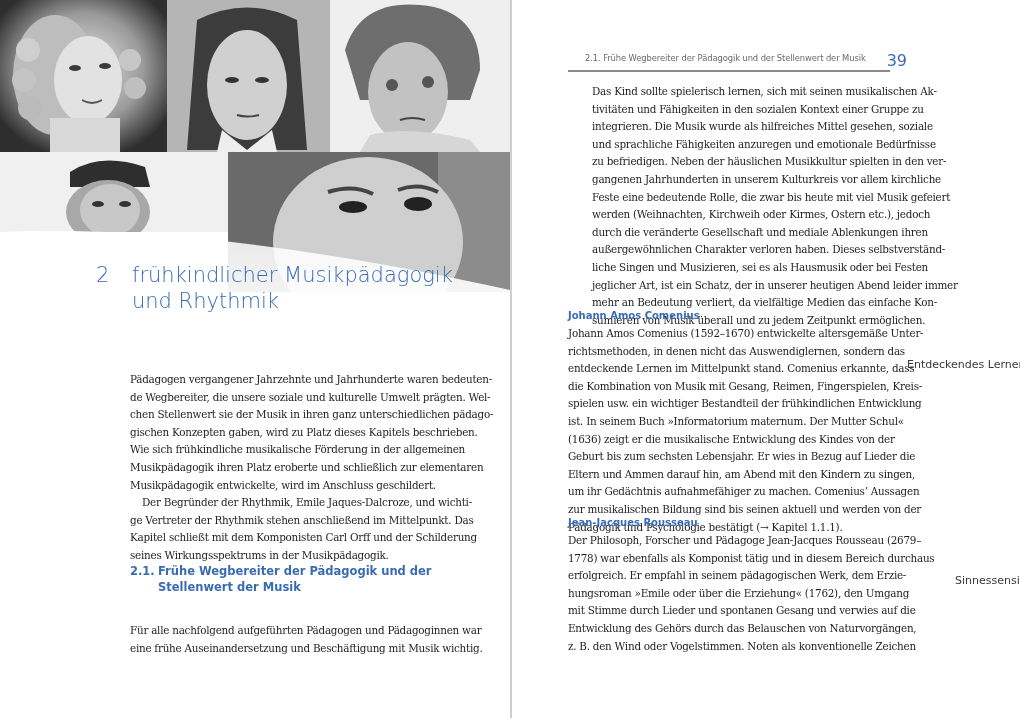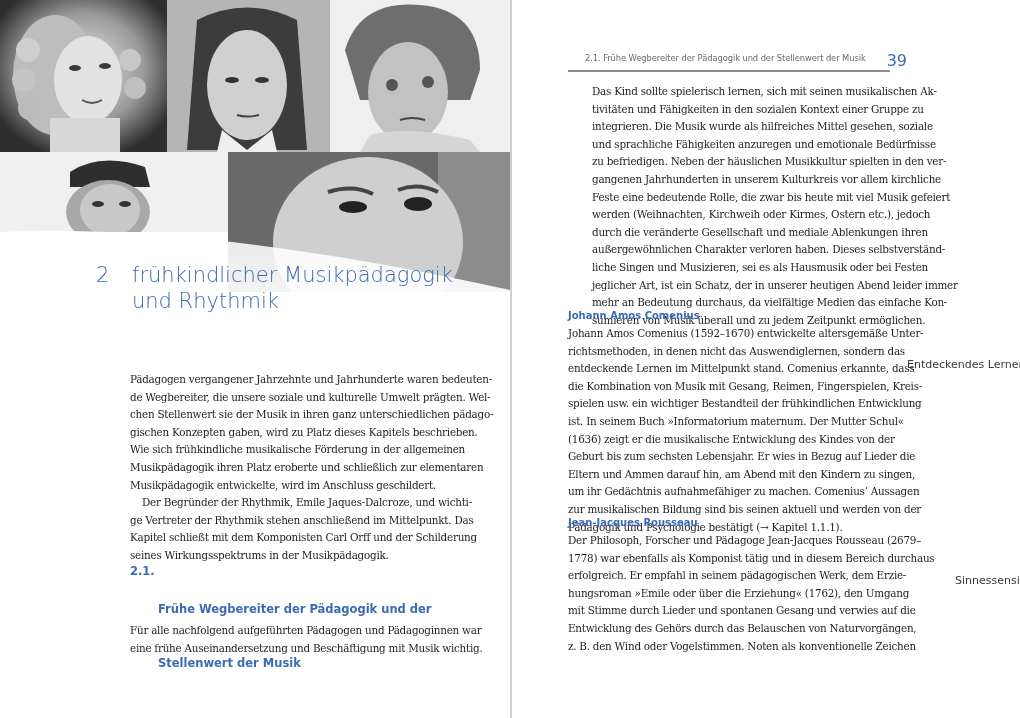--- a/index.html
+++ b/index.html
@@ -43,21 +43,21 @@
 
     .intro { position: absolute; left: 130px; top: 371px; width: 320px; }
 
     .section-heading {
       position: absolute; left: 130px; top: 563px; width: 320px;
       font-family: "DejaVu Sans", sans-serif; font-weight: bold; color: #3a6bb3;
       font-size: 11.5px; line-height: 16px;
     }
     .section-heading .num { position: absolute; left: 0; top: 0; }
     .section-heading .txt { position: absolute; left: 28px; top: 0; }
-    .section-heading .txt span { display: block; white-space: nowrap; margin-top: 38px; }
+    .section-heading .txt span { display: block; white-space: nowrap; }
 
     .after-section { position: absolute; left: 130px; top: 622px; width: 320px; }
 
     
     .running-head {
       position: absolute; left: 568px; top: 51px; width: 322px; height: 14px;
       font-family: "DejaVu Sans", sans-serif; font-size: 8.4px; color: #6a6a6a; margin-left: 17px;
     }
     .running-title { position: absolute; left: 0; top: 2px; white-space: nowrap; letter-spacing: -0.1px; }
     .page-number { position: absolute; right: 0; top: 0; font-weight: normal; color: #3a6bb3; font-size: 16px; }
@@ -219,21 +219,21 @@
   <span class="ln">integrieren. Die Musik wurde als hilfreiches Mittel gesehen, soziale</span>
   <span class="ln">und sprachliche Fähigkeiten anzuregen und emotionale Bedürfnisse</span>
   <span class="ln">zu befriedigen. Neben der häuslichen Musikkultur spielten in den ver-</span>
   <span class="ln">gangenen Jahrhunderten in unserem Kulturkreis vor allem kirchliche</span>
   <span class="ln">Feste eine bedeutende Rolle, die zwar bis heute mit viel Musik gefeiert</span>
   <span class="ln">werden (Weihnachten, Kirchweih oder Kirmes, Ostern etc.), jedoch</span>
   <span class="ln">durch die veränderte Gesellschaft und mediale Ablenkungen ihren</span>
   <span class="ln">außergewöhnlichen Charakter verloren haben. Dieses selbstverständ-</span>
   <span class="ln">liche Singen und Musizieren, sei es als Hausmusik oder bei Festen</span>
   <span class="ln">jeglicher Art, ist ein Schatz, der in unserer heutigen Abend leider immer</span>
-  <span class="ln">mehr an Bedeutung durchaus, da vielfältige Medien das einfache Kon-</span>
+  <span class="ln">mehr an Bedeutung verliert, da vielfältige Medien das einfache Kon-</span>
   <span class="ln last">sumieren von Musik überall und zu jedem Zeitpunkt ermöglichen.</span>
 </div>
 
 <div class="sub-heading sh-comenius">Johann Amos Comenius</div>
 <div class="rp-text2 body-text">
   <span class="ln">Johann Amos Comenius (1592–1670) entwickelte altersgemäße Unter-</span>
   <span class="ln">richtsmethoden, in denen nicht das Auswendiglernen, sondern das</span>
   <span class="ln">entdeckende Lernen im Mittelpunkt stand. Comenius erkannte, dass</span>
   <span class="ln">die Kombination von Musik mit Gesang, Reimen, Fingerspielen, Kreis-</span>
   <span class="ln">spielen usw. ein wichtiger Bestandteil der frühkindlichen Entwicklung</span>

